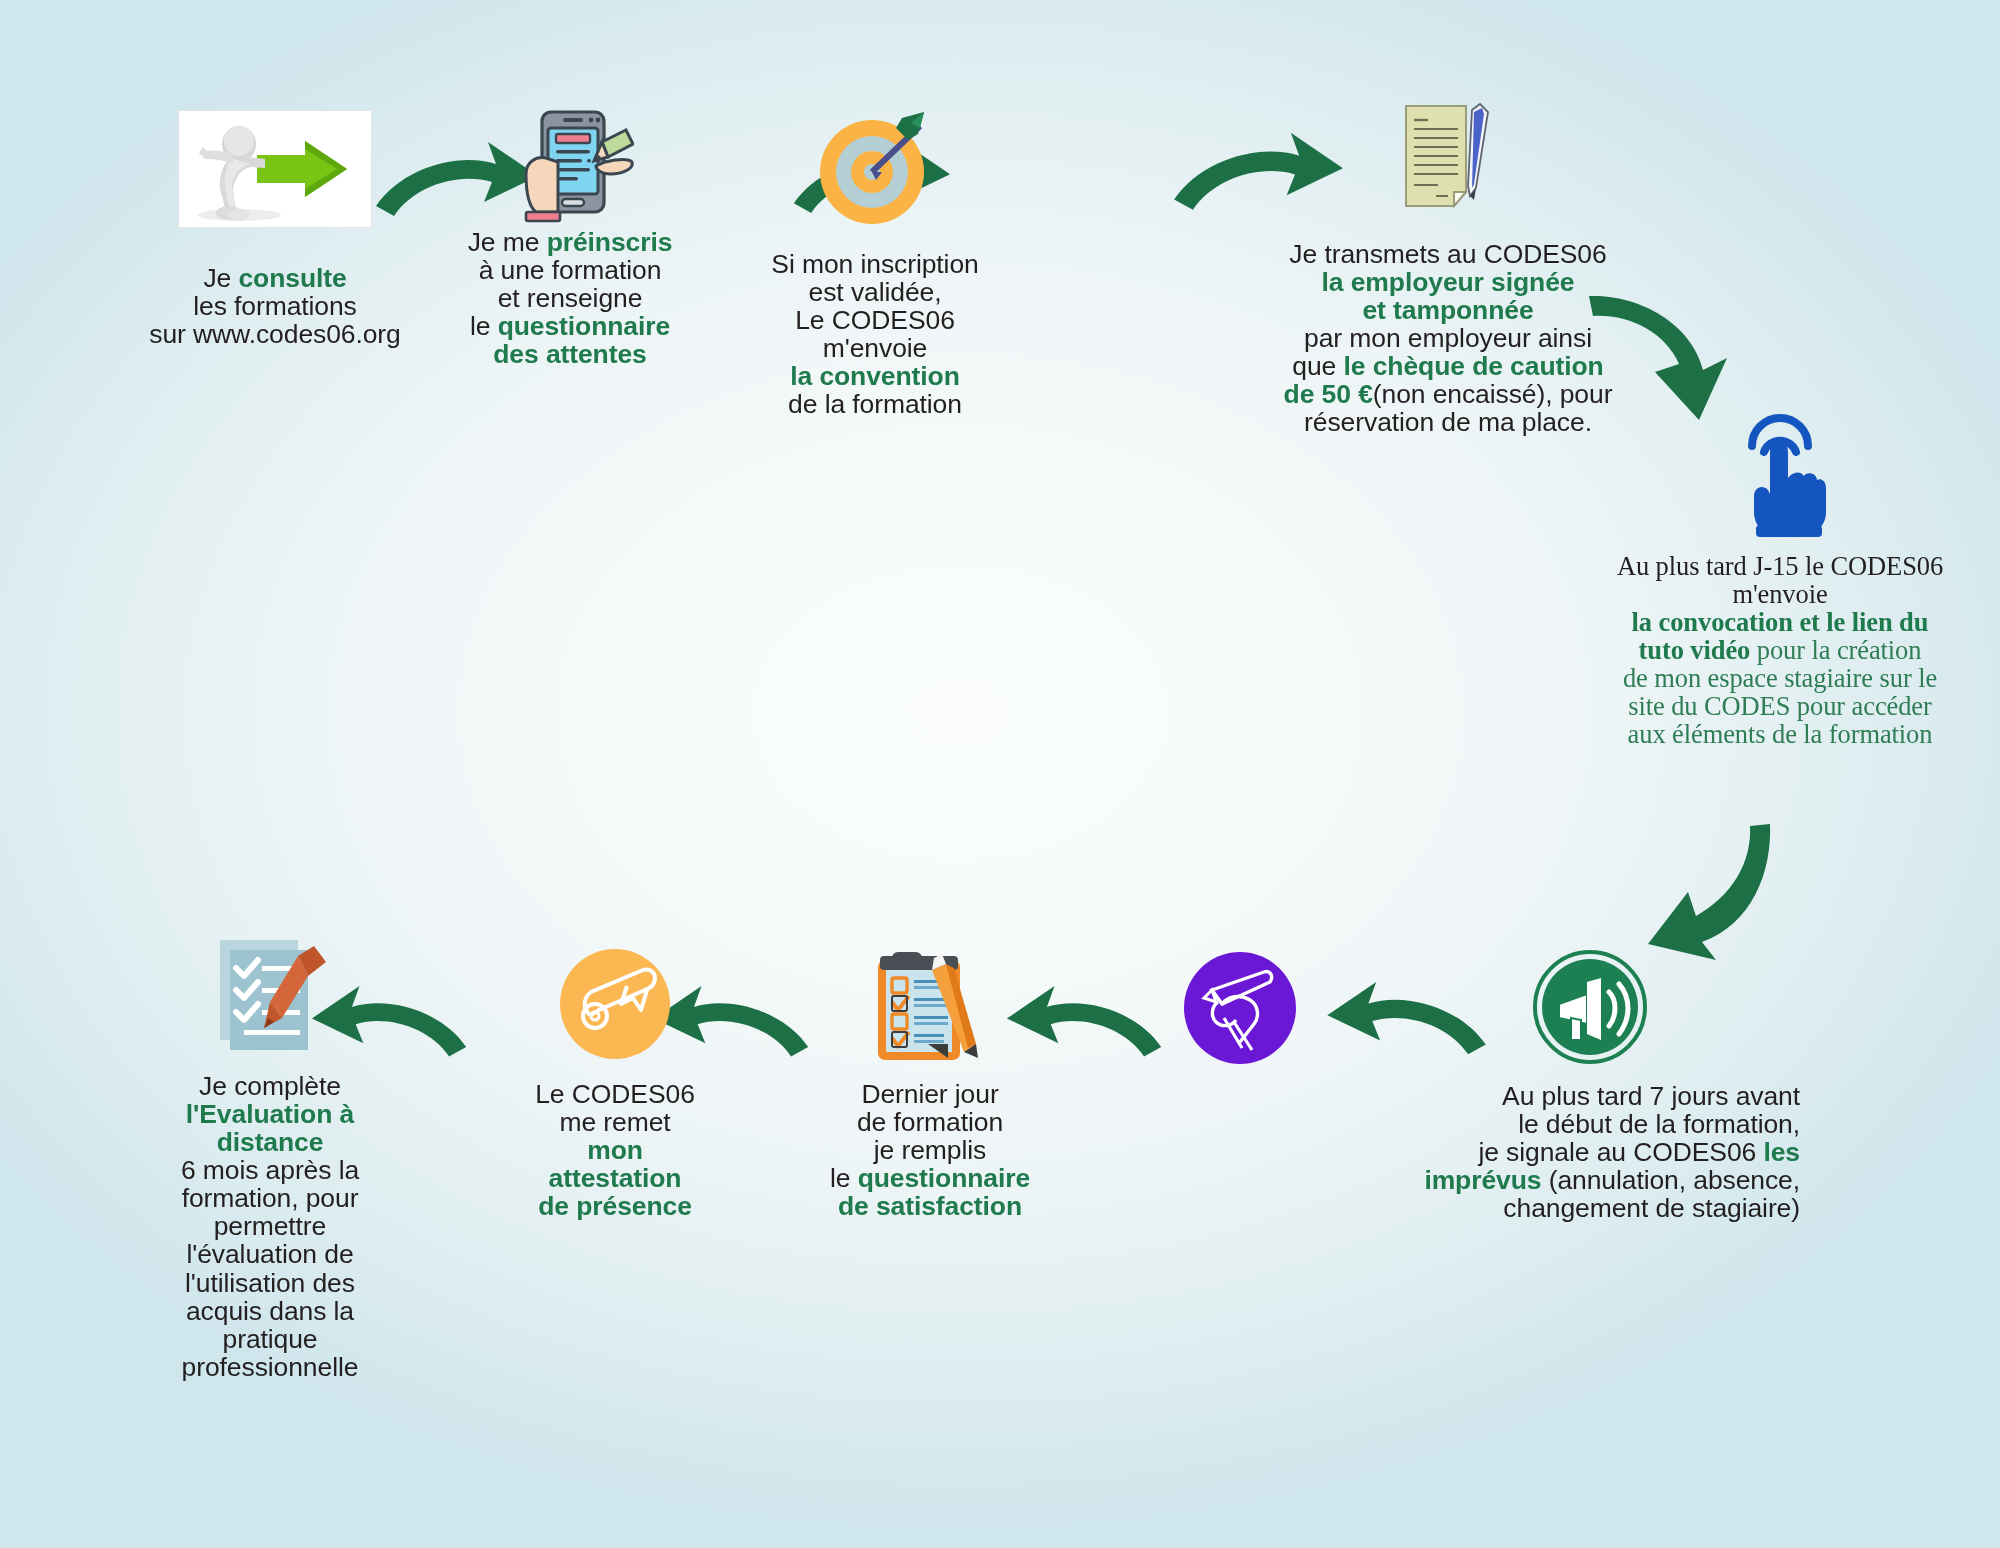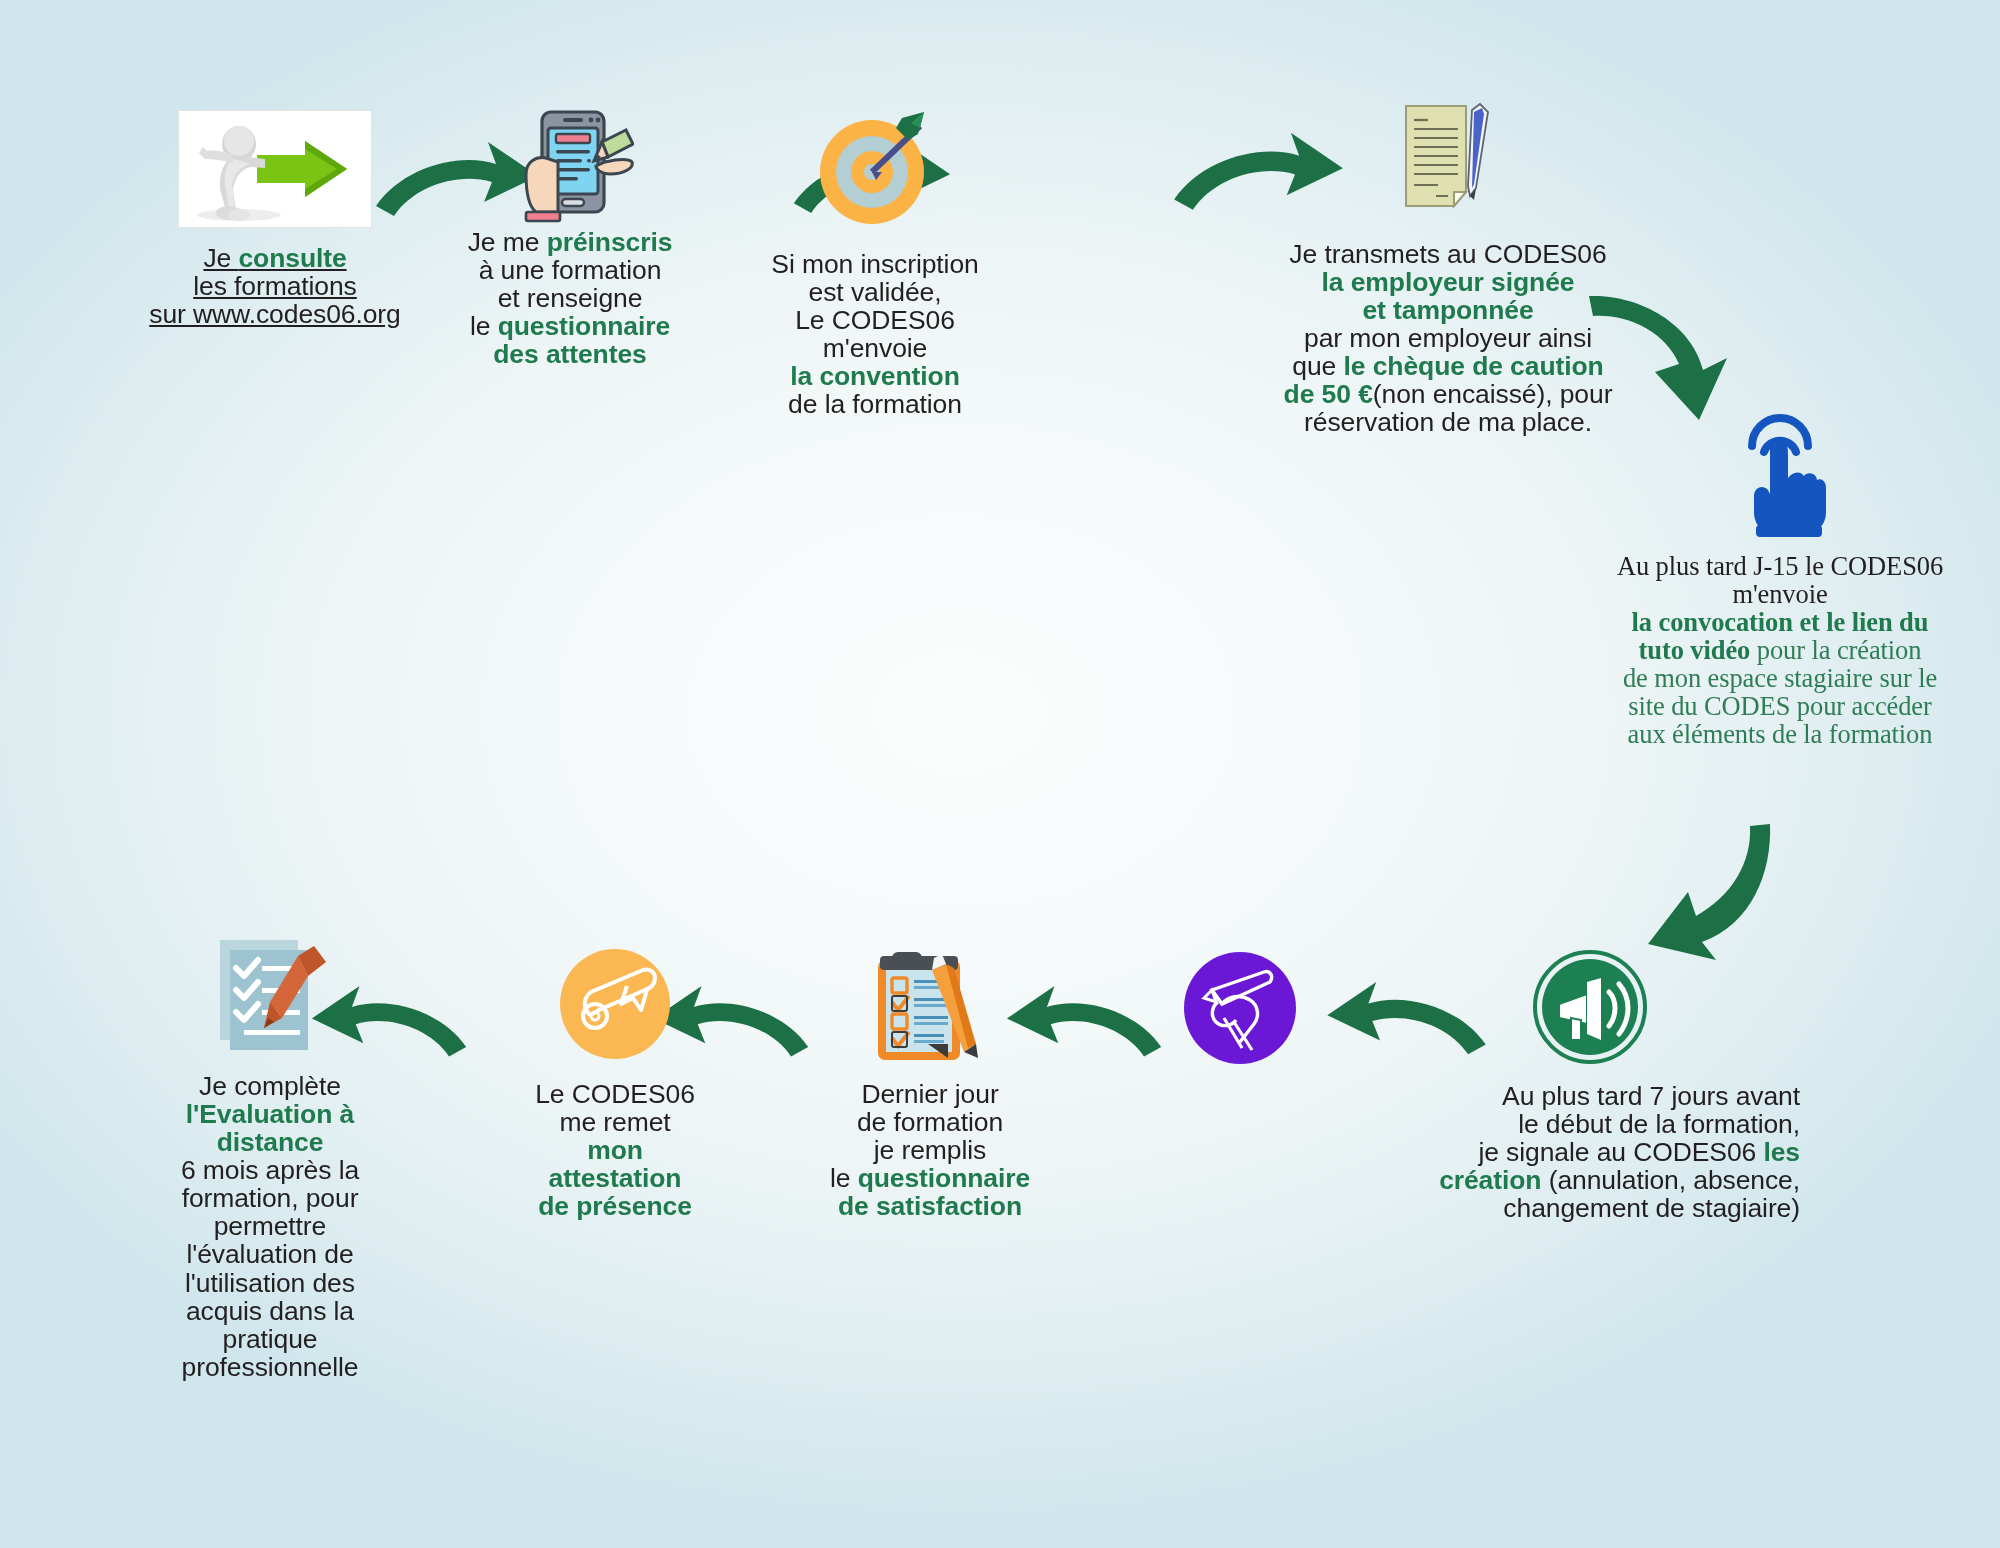--- a/index.html
+++ b/index.html
@@ -137,21 +137,21 @@
           <path d="M52 47 C 44 52, 40 64, 41 78 L 47 100 L 57 100 L 54 78
                    C 56 66, 62 58, 72 56 L 86 57 L 86 48 L 70 46 Z" fill="#d9d9d9"></path>
           <path d="M54 48 C 48 53, 45 62, 46 74 L 50 98 L 56 98 L 53 74
                    C 55 62, 62 55, 72 53 Z" fill="#e8e8e8"></path>
           <path d="M54 44 C 46 41, 36 38, 28 40 L 24 36 L 20 42 L 26 48 C 36 48, 46 50, 54 52 Z" fill="#dedede"></path>
           <ellipse cx="50" cy="102" rx="13" ry="7" fill="#dcdcdc"></ellipse>
           <ellipse cx="60" cy="104" rx="11" ry="6" fill="#e4e4e4"></ellipse>
         </svg>
       </div>
     </div>
-    <div class="step-text" style="margin-top:16px;text-decoration:underline;">
+    <div class="step-text" style="margin-top:36px;">
         <span class="ln"><span>Je </span><b class="g">consulte</b></span>
         <span class="ln"><span>les formations</span></span>
         <span class="ln"><span>sur www.codes06.org</span></span>
       </div>
   </div>
 
   <div class="step" style="left:400px; top:98px; width:340px;">
     <div class="step-icon" style="height:130px;">
       <svg width="128" height="128" viewBox="0 0 128 128">
         <rect x="36" y="12" width="62" height="100" rx="9" fill="#8b94a0" stroke="#3b4650" stroke-width="3.2"></rect>
@@ -270,21 +270,21 @@
         <path d="M56 34 L 70 30 L 70 92 L 56 86 Z" fill="#ffffff"></path>
         <path d="M40 70 L 50 72 L 50 92 L 40 92 Z" fill="#ffffff" stroke="#1d8052" stroke-width="2"></path>
         <path d="M78 44 C 86 52, 86 68, 78 78" fill="none" stroke="#ffffff" stroke-width="5" stroke-linecap="round"></path>
         <path d="M88 36 C 100 50, 100 70, 88 86" fill="none" stroke="#ffffff" stroke-width="5" stroke-linecap="round"></path>
       </svg>
     </div>
     <div class="step-text" style="margin-top:16px;">
         <span class="ln"><span>Au plus tard 7 jours avant</span></span>
         <span class="ln"><span>le début de la formation,</span></span>
         <span class="ln"><span>je signale au CODES06 </span><b class="g">les</b></span>
-        <span class="ln"><b class="g">création</b><span> (annulation, absence,</span></span>
+        <span class="ln"><b class="g">imprévus</b><span> (annulation, absence,</span></span>
         <span class="ln"><span>changement de stagiaire)</span></span>
       </div>
   </div>
 
   <div class="step" style="left:1090px; top:940px; width:300px;">
     <div class="step-icon" style="height:126px;">
       <svg width="116" height="116" viewBox="0 0 116 116">
         <circle cx="58" cy="58" r="56" fill="#6b18d6"></circle>
         <path d="M30 40 L 82 22 C 88 20, 92 26, 88 32 L 40 54 Z" fill="none" stroke="#ffffff" stroke-width="3.4"></path>
         <path d="M30 40 L 22 48 L 34 52 Z" fill="none" stroke="#ffffff" stroke-width="3"></path>

